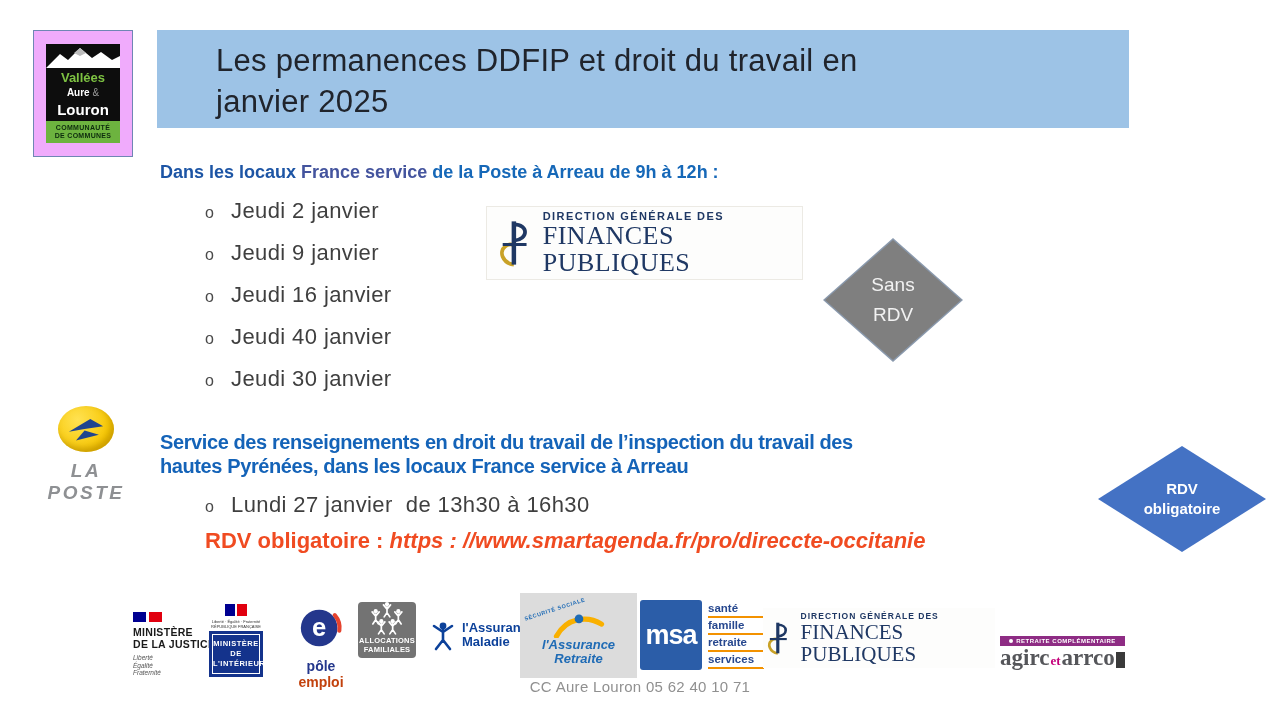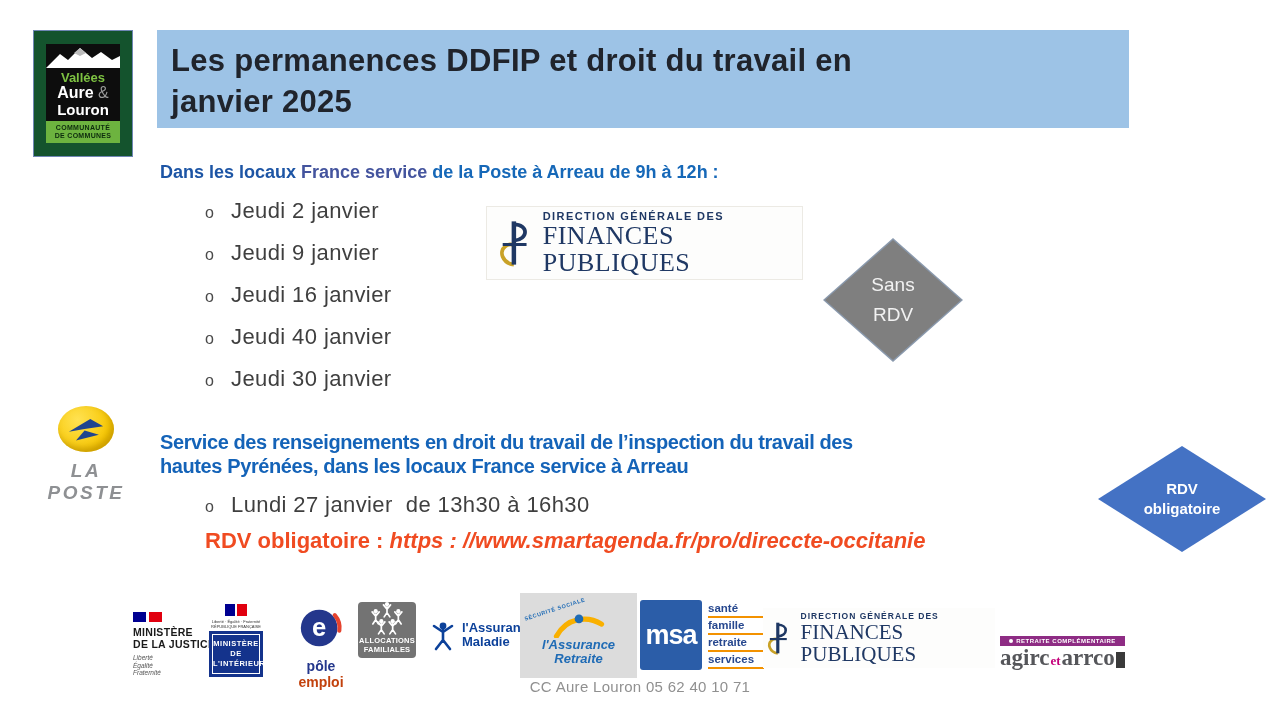--- a/index.html
+++ b/index.html
@@ -1,34 +1,34 @@
 <!DOCTYPE html>
 <html><head>
 <meta charset="utf-8">
 <style>
   * { margin:0; padding:0; box-sizing:border-box; }
   body { background:#e8e8e8; font-family:"Liberation Sans", sans-serif; }
   .slide { position:relative; width:1280px; height:720px; background:#ffffff; overflow:hidden; margin:0 auto; }
 
   
   .org-logo { position:absolute; left:33px; top:30px; width:100px; height:127px;
-    background:#14532d; border:1px solid #6f86b4; display:flex; align-items:center; justify-content:center; }
+    background:#f0abfc; border:1px solid #6f86b4; display:flex; align-items:center; justify-content:center; }
   .org-inner { width:74px; background:#0d0d0d; text-align:center; padding-bottom:0; }
   .org-mountains { display:block; width:74px; height:26px; background:#0d0d0d; }
   .org-n1 { color:#7DC242; font-size:13px; font-weight:700; line-height:15px; }
-  .org-n2 { color:#ffffff; font-size:16px; font-weight:800; line-height:16px; }
+  .org-n2 { color:#ffffff; font-size:10px; font-weight:800; line-height:16px; }
   .org-n2 .amp { color:#9a9a9a; font-weight:400; }
   .org-n3 { color:#ffffff; font-size:15px; font-weight:800; line-height:17px; padding-bottom:3px;}
   .org-band { background:#6DB33F; padding:3px 2px; }
   .org-band div { color:#0d2b0d; font-size:7px; font-weight:800; line-height:8px; letter-spacing:.3px; }
 
   
   .title-banner { position:absolute; left:157px; top:30px; width:972px; height:98px;
     background:#9DC3E6; padding:10px 16px 0 14px; }
-  .title-banner .t { color:#20242c; font-size:31px; font-weight:700; line-height:41px; letter-spacing:.3px; }
+  .title-banner .t { color:#20242c; font-size:31px; font-weight:400; line-height:41px; letter-spacing:.3px;margin-left:45px; }
 
   
   .h1line { position:absolute; left:160px; top:162px; font-size:18px; font-weight:700; }
   .h1line .p1 { color:#1D55A5; }
   .h1line .p2 { color:#44549E; }
   .h1line .p3 { color:#1668B8; }
   .blist { position:absolute; left:205px; top:198px; list-style:none; }
   .blist li { display:flex; align-items:baseline; height:42px; }
   .bmark { color:#4a4a4a; font-size:16px; width:26px; }
   .btext { color:#3f3f3f; font-size:22px; letter-spacing:.4px; }

